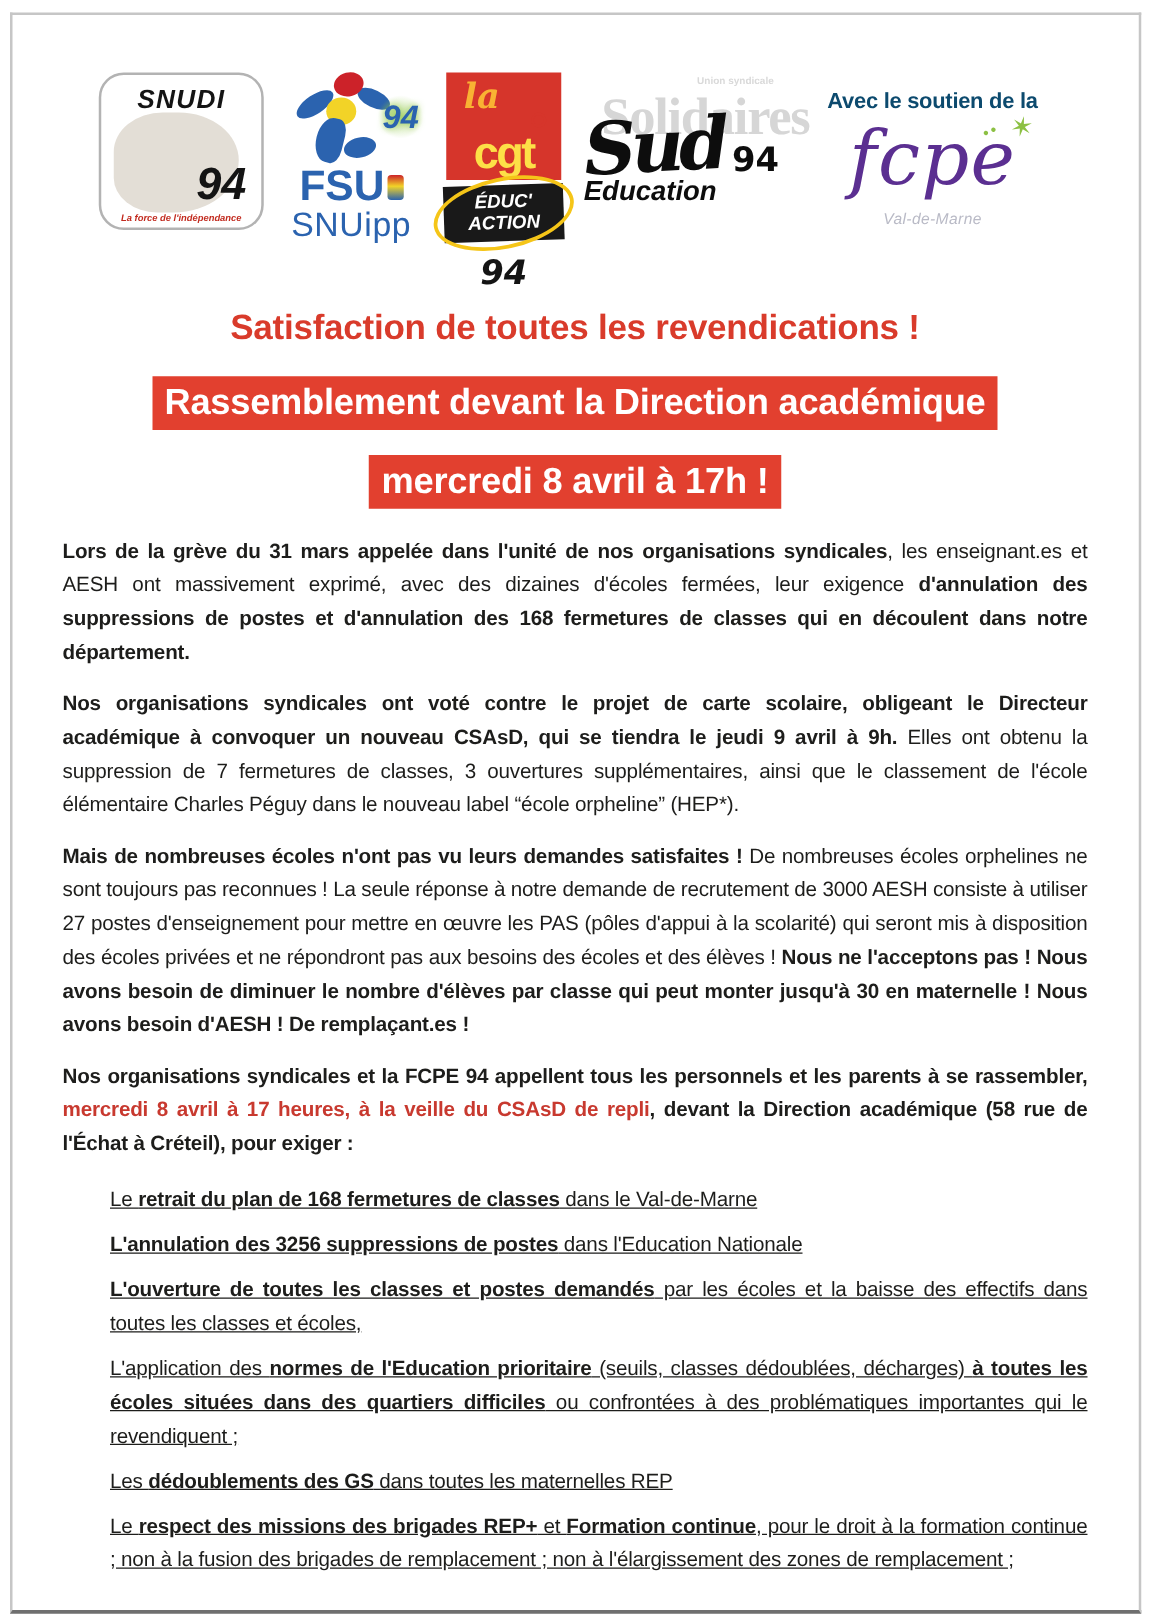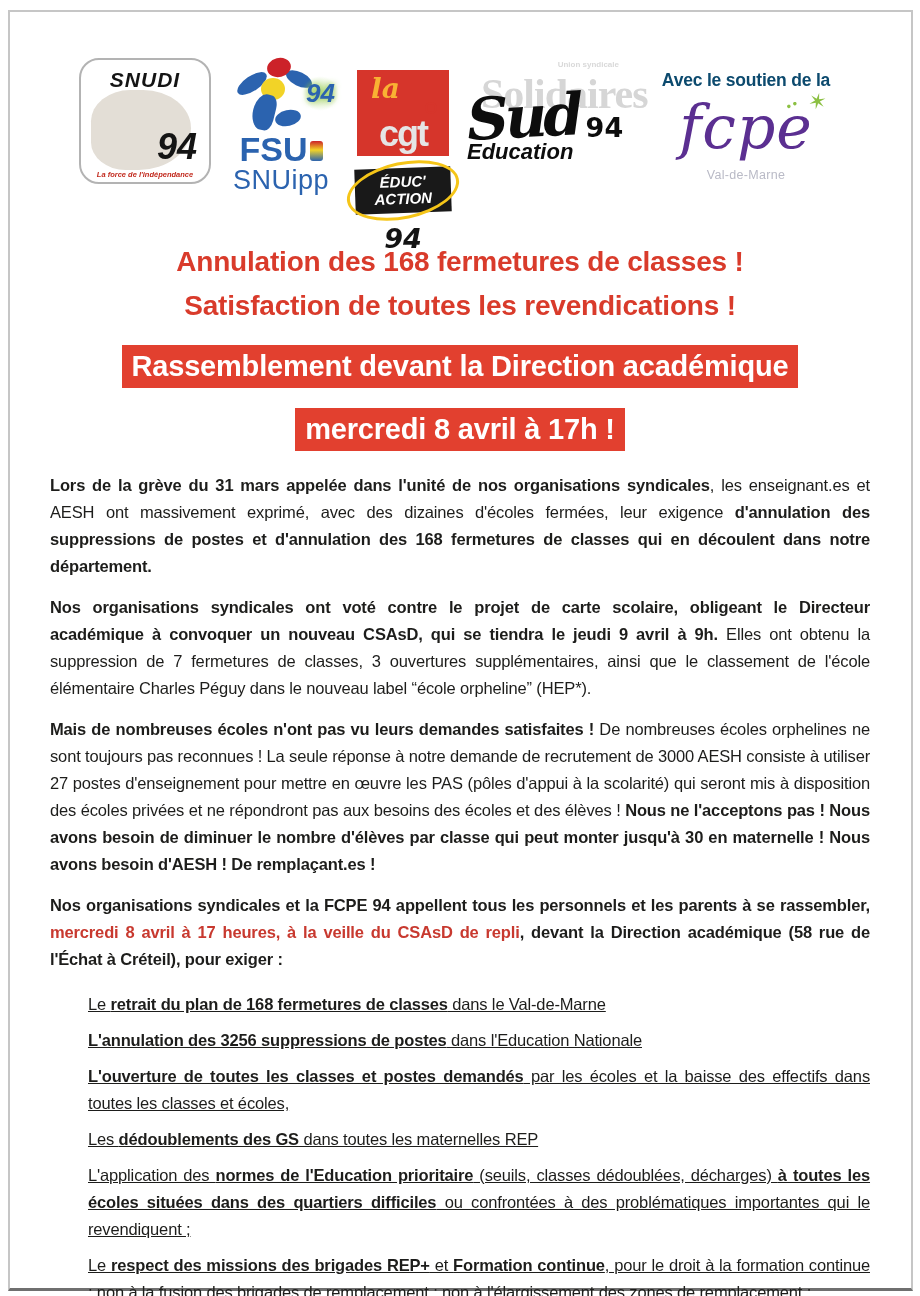--- a/index.html
+++ b/index.html
@@ -52,23 +52,23 @@
   .fsu-foot  { position: absolute; left: 52px; top: 52px; width: 26px; height: 16px; background: var(--fsu-blue, #2b63af); border-radius: 50%; transform: rotate(-12deg); }
   .fsu-94 { position: absolute; right: 0; top: 18px; color: #2b63af; font-weight: 700; font-style: italic; font-size: 26px;
             text-shadow: 0 0 6px rgba(141,198,63,.9); background: radial-gradient(ellipse at center, rgba(141,198,63,.55) 0%, rgba(141,198,63,0) 70%); padding: 2px 4px; }
   .fsu-acronym { font-size: 34px; line-height: 34px; font-weight: 700; color: var(--fsu-blue, #2b63af); letter-spacing: 0px; margin-top: 4px; }
   .fsu-u-accent { display: inline-block; width: 13px; height: 20px; margin-left: 2px;
                   background: linear-gradient(180deg, #cc2229 0%, #f2d327 45%, #2b63af 100%); border-radius: 3px; vertical-align: baseline; }
   .fsu-name { font-size: 27px; line-height: 28px; color: var(--fsu-blue, #2b63af); font-weight: 400; letter-spacing: 0.5px; }
 
   
   .logo-cgt { width: 104px; height: 158px; text-align: center; }
-  .cgt-red-box { width: 92px; height: 86px; margin: 12px auto; background: var(--cgt-red, #d6352b); position: relative; }
+  .cgt-red-box { width: 92px; height: 86px; margin: 0 auto; background: var(--cgt-red, #d6352b); position: relative; }
   .cgt-la { position: absolute; left: 14px; top: 2px; font-family: "DejaVu Serif", serif; font-style: italic; font-weight: 700; font-size: 28px; color: var(--cgt-yellow, #f9b233); }
-  .cgt-cgt { position: absolute; left: 0; right: 0; bottom: 4px; font-weight: 700; font-size: 36px; line-height: 36px; color: #e5e5e5; letter-spacing: -2px; }
+  .cgt-cgt { position: absolute; left: 0; right: 0; bottom: 4px; font-weight: 700; font-size: 36px; line-height: 36px; color: #fde047; letter-spacing: -2px; }
   .cgt-dot { position: absolute; right: 14px; top: 34px; width: 8px; height: 8px; background: var(--cgt-red, #d6352b); border-radius: 50%; box-shadow: 0 0 0 2px #d6352b; }
   .cgt-educ-box { position: relative; width: 96px; margin: 4px auto 0; background: #191919; color: #fff; font-style: italic; font-weight: 700;
                   font-size: 15px; line-height: 17px; padding: 5px 0 6px; transform: rotate(-2deg); }
   .cgt-educ-box::after { content: ""; position: absolute; inset: -6px -9px; border: 3px solid #f5c518; border-radius: 50%; transform: rotate(-10deg); }
   .cgt-94 { margin-top: 10px; font-size: 27px; font-weight: 700; font-style: italic; color: #141414; font-family: "DejaVu Sans", sans-serif; }
 
   
   .logo-sud { width: 172px; height: 140px; padding-top: 6px; }
   .sud-watermark-small { position: absolute; right: 20px; top: 2px; color: #d9d9d9; font-size: 8px; line-height: 9px; text-align: center; font-weight: 700; }
   .sud-watermark { position: absolute; left: 14px; top: 12px; color: #d6d6d6; font-weight: 700; font-size: 42px; letter-spacing: -1px; font-family: "Liberation Serif", serif; }
@@ -76,21 +76,21 @@
   .sud-94 { position: relative; font-weight: 700; font-size: 27px; color: #0d0d0d; margin-left: 6px; font-family: "DejaVu Sans", sans-serif; }
   .sud-education { position: relative; margin-top: -4px; font-weight: 700; font-style: italic; font-size: 22px; color: #0d0d0d; }
 
   
   .logo-fcpe { width: 190px; height: 150px; text-align: center; margin-top: 12px; }
   .fcpe-support { font-weight: 700; font-size: 17.5px; color: #0c4a6e; letter-spacing: -0.2px; }
   .fcpe-mark { position: relative; margin-top: 14px; display: inline-block; }
   .fcpe-name { font-family: "DejaVu Serif", serif; font-style: italic; font-weight: 400; font-size: 60px; line-height: 44px; color: var(--fcpe-purple, #5b2f91); letter-spacing: 1px; }
   .fcpe-star { position: absolute; right: -14px; top: -16px; color: var(--fcpe-green, #8cc043); font-size: 22px; transform: rotate(12deg); }
   .fcpe-dots { position: absolute; right: 14px; top: -8px; color: var(--fcpe-green, #8cc043); font-size: 13px; letter-spacing: 2px; transform: rotate(-24deg); }
-  .fcpe-region { margin-top: 16px; font-size: 12.5px; color: #b9bac6; letter-spacing: 0.3px; }
+  .fcpe-region { margin-top: 16px; font-size: 12.5px; color: #b9bac6; letter-spacing: 0.3px; font-style: italic; }
 
   
   .headline { margin-top: 24px; text-align: center; }
   .headline-red { color: var(--headline-red, #d93b2b); font-weight: 700; font-size: 28px; line-height: 44px; letter-spacing: -0.2px; }
   .banner-row { line-height: 40px; margin-top: 17px; }
   .banner { display: inline-block; background: var(--banner-bg, #e2402f); color: var(--banner-text, #ffffff);
             font-weight: 700; font-size: 29px; line-height: 40px; padding: 1px 10px 2px; letter-spacing: -0.2px; }
 
   
   .body-text { margin-top: 18px; font-size: 16.5px; line-height: 27px; letter-spacing: -0.15px; text-align: justify; color: var(--body-text, #1d1d1b); }
@@ -161,21 +161,20 @@
         <span class="fcpe-star">✶</span>
         <span class="fcpe-dots">••</span>
         <span class="fcpe-name">fcpe</span>
       </div>
       <div class="fcpe-region">Val-de-Marne</div>
     </div>
 
   </div>
 
   <div class="headline">
-    <div class="headline-red">Annulation des 168 fermetures de classes !</div>
     <div class="headline-red">Satisfaction de toutes les revendications !</div>
     <div class="banner-row"><span class="banner">Rassemblement devant la Direction académique</span></div>
     <div class="banner-row"><span class="banner">mercredi 8 avril à 17h !</span></div>
   </div>
 
   <div class="body-text">
     <p class="para"><span class="b">Lors de la grève du 31 mars appelée dans l'unité de nos organisations syndicales</span><span>, les enseignant.es et AESH ont massivement exprimé, avec des dizaines d'écoles fermées, leur exigence </span><span class="b">d'annulation des suppressions de postes et d'annulation des 168 fermetures de classes qui en découlent dans notre département.</span></p>
     <p class="para"><span class="b">Nos organisations syndicales ont voté contre le projet de carte scolaire, obligeant le Directeur académique à convoquer un nouveau CSAsD, qui se tiendra le jeudi 9 avril à 9h.</span><span> Elles ont obtenu la suppression de 7 fermetures de classes, 3 ouvertures supplémentaires, ainsi que le classement de l'école élémentaire Charles Péguy dans le nouveau label “école orpheline” (HEP*).</span></p>
     <p class="para"><span class="b">Mais de nombreuses écoles n'ont pas vu leurs demandes satisfaites !</span><span> De nombreuses écoles orphelines ne sont toujours pas reconnues ! La seule réponse à notre demande de recrutement de 3000 AESH consiste à utiliser 27 postes d'enseignement pour mettre en œuvre les PAS (pôles d'appui à la scolarité) qui seront mis à disposition des écoles privées et ne répondront pas aux besoins des écoles et des élèves ! </span><span class="b">Nous ne l'acceptons pas ! Nous avons besoin de diminuer le nombre d'élèves par classe qui peut monter jusqu'à 30 en maternelle ! Nous avons besoin d'AESH ! De remplaçant.es !</span></p>
     <p class="para"><span class="b">Nos organisations syndicales et la FCPE 94 appellent tous les personnels et les parents à se rassembler, </span><span class="b accent-red">mercredi 8 avril à 17 heures, à la veille du CSAsD de repli</span><span class="b">, devant la Direction académique (58 rue de l'Échat à Créteil), pour exiger :</span></p>
@@ -188,25 +187,25 @@
       <li class="bullet-item">
         <span class="bullet-dot-col"><span class="bullet-dot"></span></span>
         <span class="bullet-body"><span class="b">L'annulation des 3256 suppressions de postes</span><span> dans l'Education Nationale</span></span>
       </li>
       <li class="bullet-item">
         <span class="bullet-dot-col"><span class="bullet-dot"></span></span>
         <span class="bullet-body"><span class="b">L'ouverture de toutes les classes et postes demandés</span><span> par les écoles et la baisse des effectifs dans toutes les classes et écoles,</span></span>
       </li>
       <li class="bullet-item">
         <span class="bullet-dot-col"><span class="bullet-dot"></span></span>
+        <span class="bullet-body"><span>L'application des </span><span class="b">normes de l'Education prioritaire</span><span> (seuils, classes dédoublées, décharges) </span><span class="b">à toutes les écoles situées dans des quartiers difficiles</span><span> ou confrontées à des problématiques importantes qui le revendiquent ;</span></span>
+      </li>
+      <li class="bullet-item">
+        <span class="bullet-dot-col"><span class="bullet-dot"></span></span>
         <span class="bullet-body"><span>Les </span><span class="b">dédoublements des GS</span><span> dans toutes les maternelles REP</span></span>
-      </li>
-      <li class="bullet-item">
-        <span class="bullet-dot-col"><span class="bullet-dot"></span></span>
-        <span class="bullet-body"><span>L'application des </span><span class="b">normes de l'Education prioritaire</span><span> (seuils, classes dédoublées, décharges) </span><span class="b">à toutes les écoles situées dans des quartiers difficiles</span><span> ou confrontées à des problématiques importantes qui le revendiquent ;</span></span>
       </li>
       <li class="bullet-item">
         <span class="bullet-dot-col"><span class="bullet-dot"></span></span>
         <span class="bullet-body"><span>Le </span><span class="b">respect des missions des brigades REP+</span><span> et </span><span class="b">Formation continue</span><span>, pour le droit à la formation continue ; non à la fusion des brigades de remplacement ; non à l'élargissement des zones de remplacement ;</span></span>
       </li>
     </ul>
   </div>
 
 </div>
 

